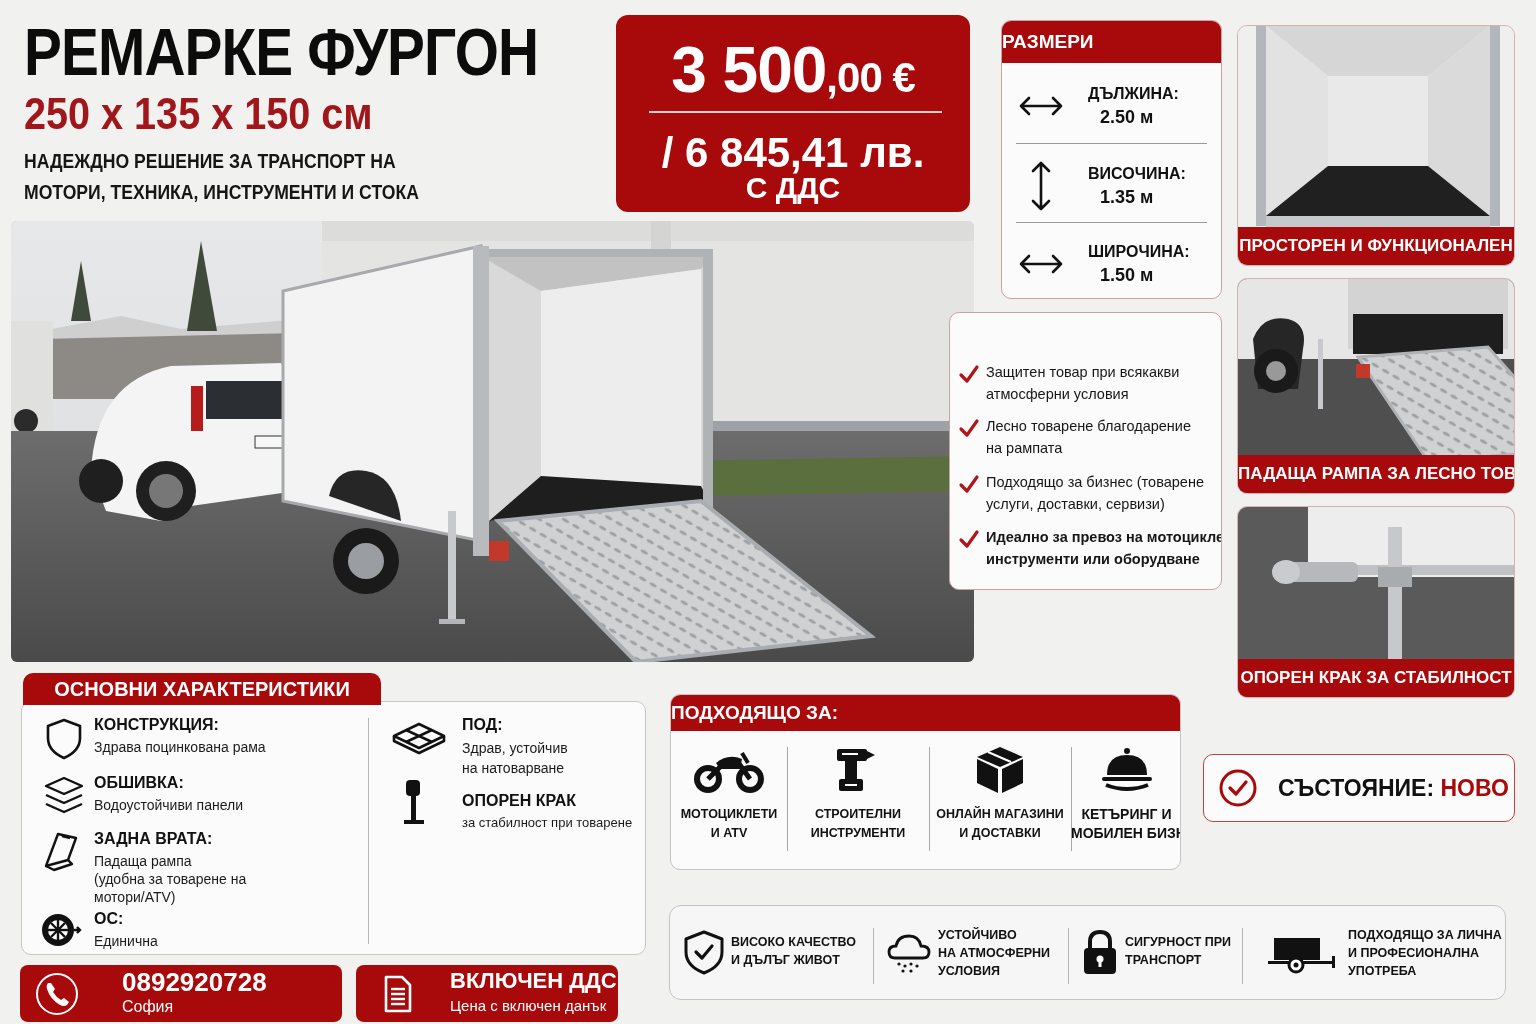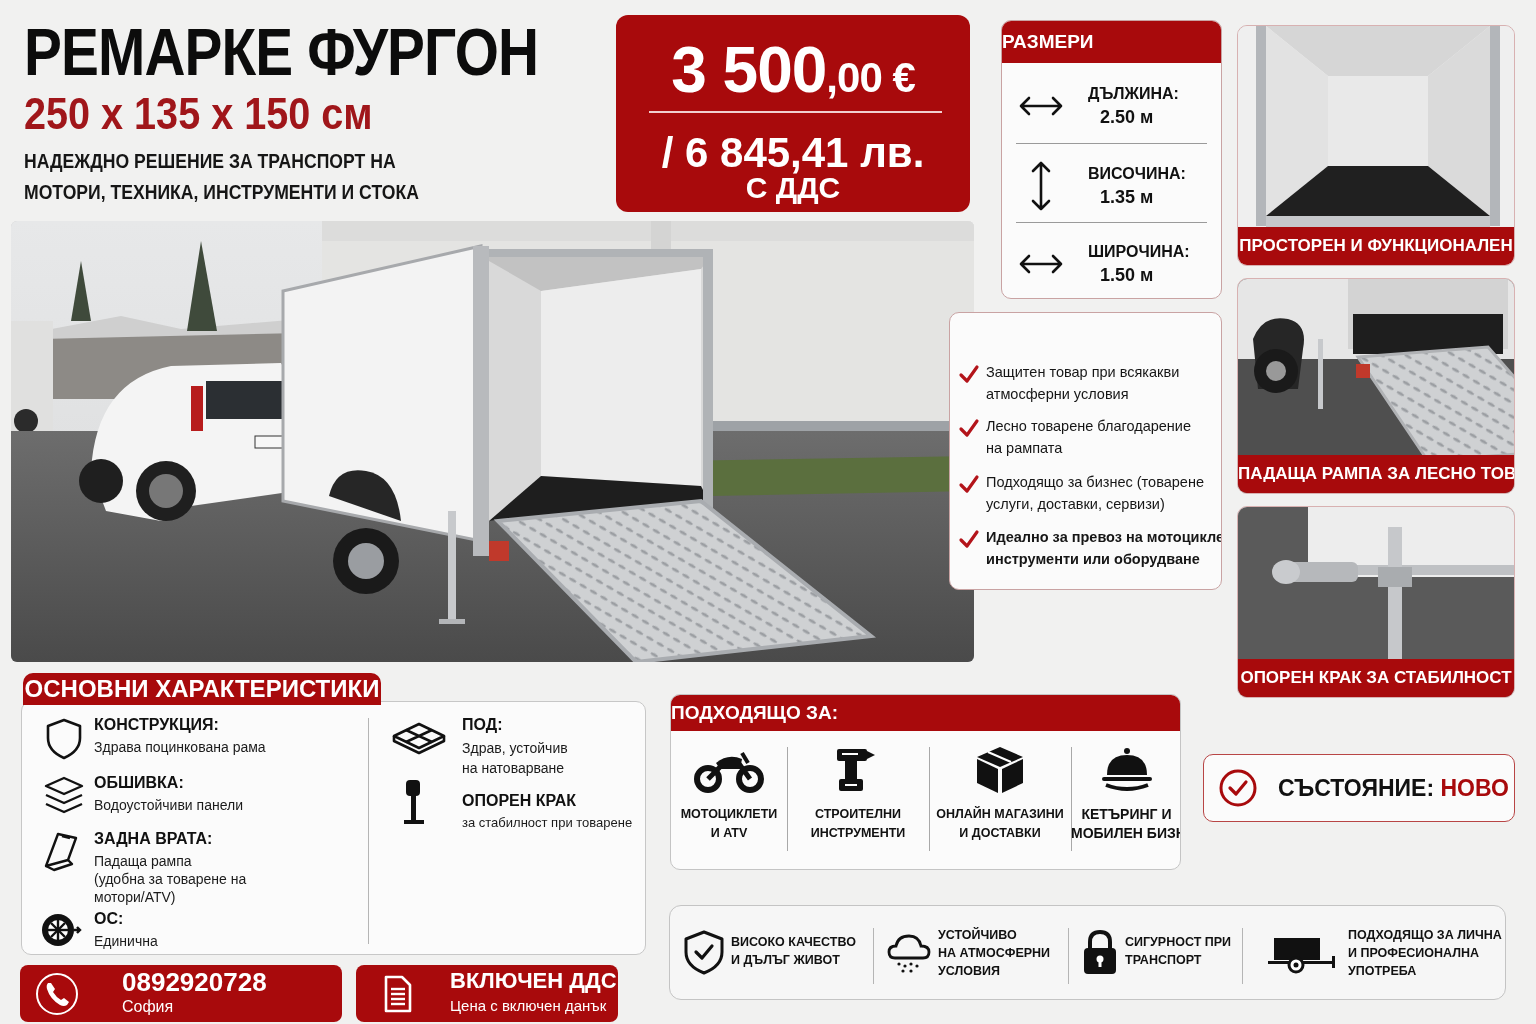--- a/index.html
+++ b/index.html
@@ -50,21 +50,21 @@
   .photo-card { border-radius: 10px; overflow: hidden; border: 1.5px solid #d8b1b1; background: #e6e6e6; }
   .photo-card .cap { position: absolute; left: 0; right: 0; bottom: 0; height: 38px; line-height: 38px; color: #fff; font-size: 17px; font-weight: 700; text-align: center; white-space: nowrap; }
   #card1 { left: 1237px; top: 25px; width: 278px; height: 241px; }
   #card2 { left: 1237px; top: 278px; width: 278px; height: 216px; }
   #card3 { left: 1237px; top: 506px; width: 278px; height: 192px; }
 
   
   #main-photo { left: 11px; top: 221px; width: 963px; height: 441px; border-radius: 6px; overflow: hidden; background: #c9c9c9; }
 
   
-  #chars-tab { left: 23px; top: 673px; width: 358px; height: 32px; border-radius: 10px 10px 0 0; color: #fff; font-weight: 700; font-size: 24px; line-height: 32px; text-align: center; }
+  #chars-tab { left: 23px; top: 673px; width: 358px; height: 32px; border-radius: 10px 10px 0 0; color: #fff; font-weight: 700; font-size: 20px; line-height: 32px; text-align: center; }
   #chars { left: 21px; top: 701px; width: 625px; height: 254px; background: #fbfbfb; border: 1.2px solid #c7c7c7; border-radius: 10px; }
   .char { position: absolute; }
   .char .cico { position: absolute; left: 0; top: 0; width: 44px; height: 44px; }
   .char .ch { position: absolute; left: 52px; top: 0; font-size: 16px; font-weight: 700; color: #111; white-space: nowrap; }
   .char .cd { position: absolute; left: 52px; top: 22px; font-size: 14px; line-height: 18px; color: #1b1b1b; white-space: nowrap; }
   #chars-div { left: 368px; top: 718px; width: 1px; height: 226px; background: #b5b5b5; }
 
   
   #suit { left: 670px; top: 694px; width: 511px; height: 176px; }
   #suit .panel-head { height: 36px; line-height: 36px; font-size: 19px; }

